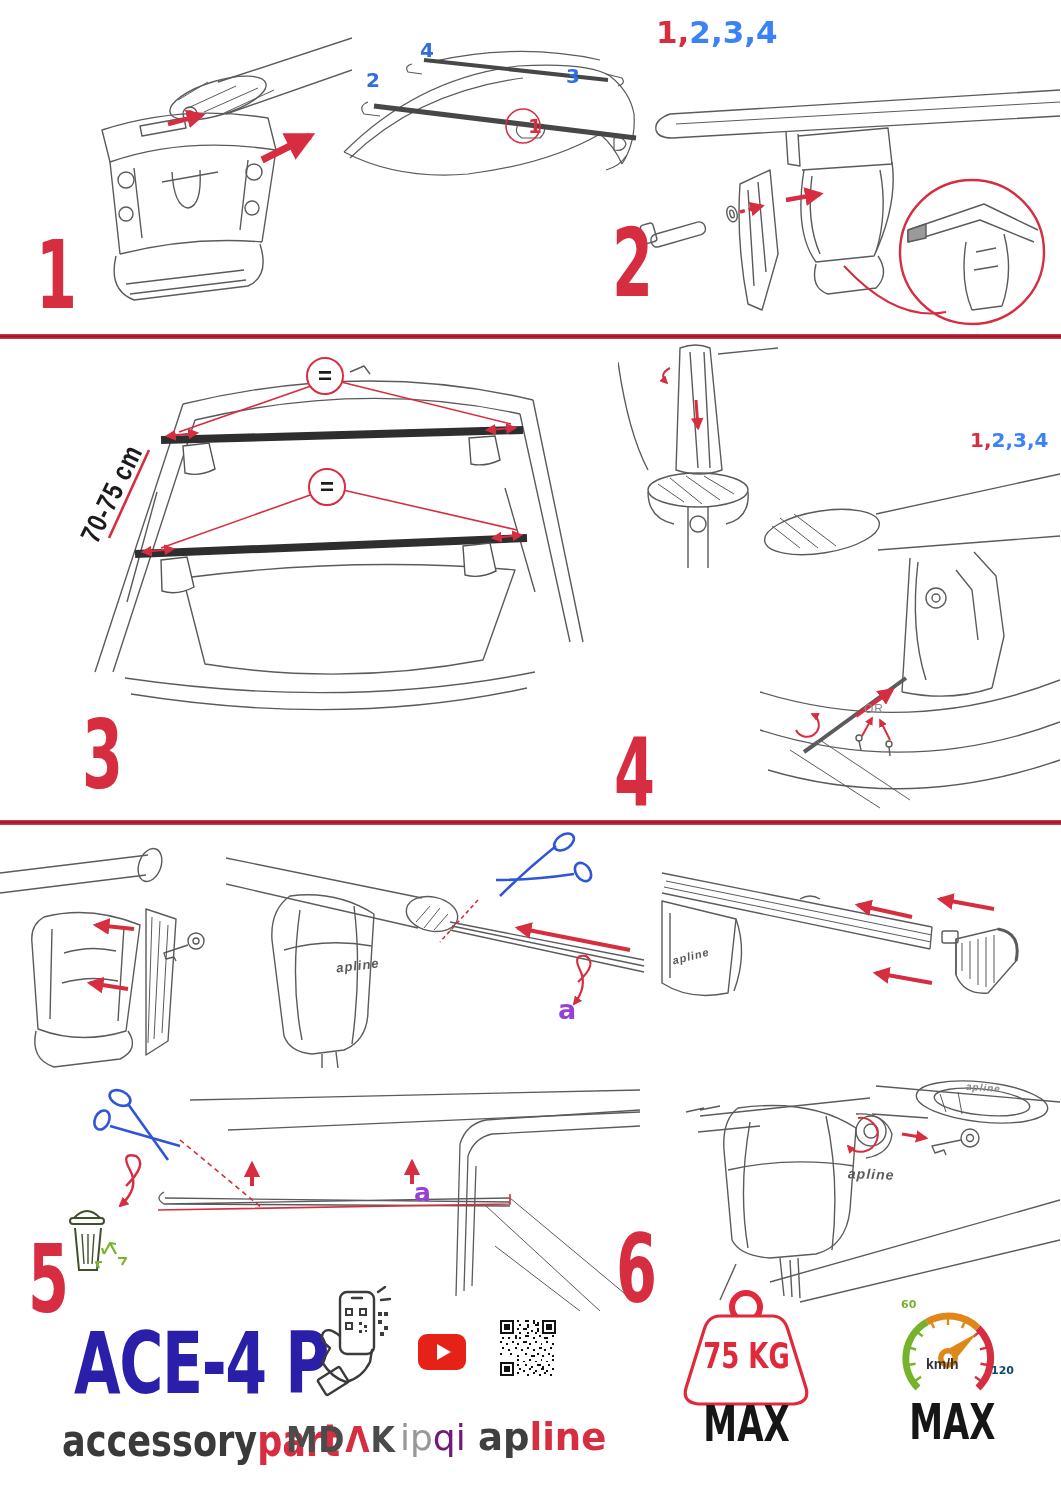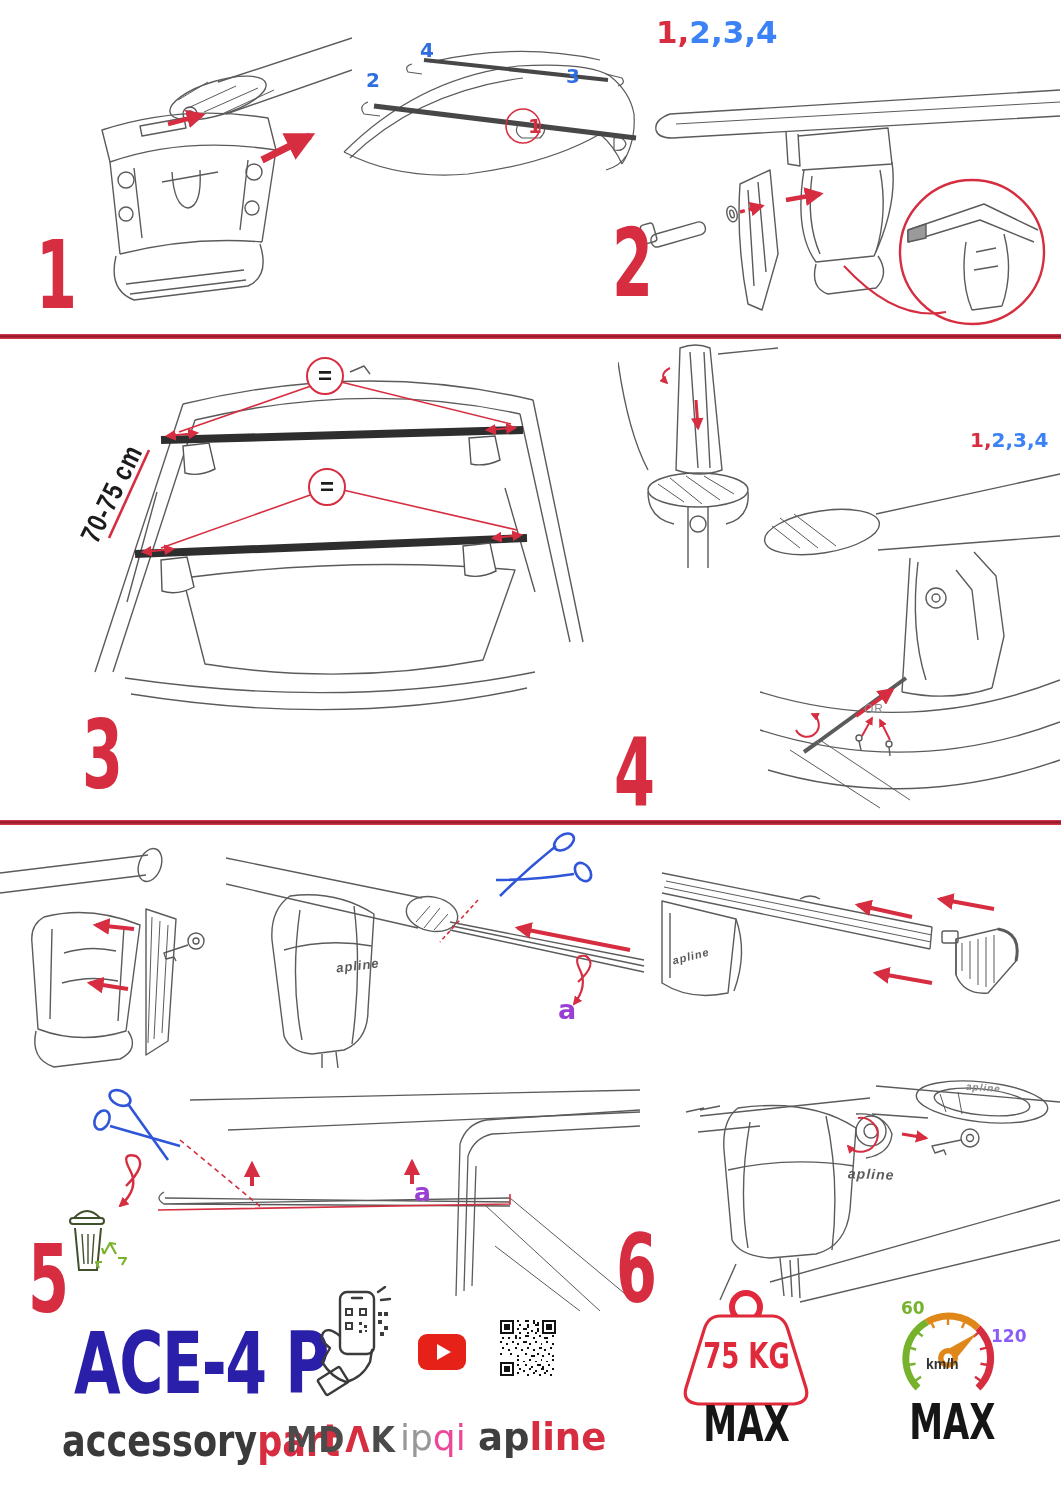--- a/index.html
+++ b/index.html
@@ -27,21 +27,21 @@
   .footlogo{position:absolute;color:#5a5a5a;font-weight:bold;font-style:italic;letter-spacing:1px}
   .product{position:absolute;left:74px;top:1330px;color:#2a1fa8;font-weight:bold;font-size:86px;
            line-height:.78;letter-spacing:-2px;transform:scaleX(.7);transform-origin:left top;
            font-family:"DejaVu Sans",sans-serif}
   .brandrow{position:absolute;white-space:nowrap;font-family:"DejaVu Sans",sans-serif}
   .scaled{display:inline-block;transform-origin:left top}
   .maxlbl{position:absolute;text-align:center;color:#161616;font-weight:bold;font-size:50px;
           line-height:.8;font-family:"DejaVu Sans",sans-serif;transform:scaleX(.68);transform-origin:center top}
   .kg{position:absolute;text-align:center;color:#e02a3c;font-weight:bold;font-size:36px;line-height:.8;
       font-family:"DejaVu Sans",sans-serif;transform:scaleX(.72);transform-origin:center top}
-  .speedtick{position:absolute;font-weight:bold;font-size:17px;font-family:"DejaVu Sans",sans-serif}
+  .speedtick{position:absolute;font-weight:bold;font-size:11px;font-family:"DejaVu Sans",sans-serif}
   .kmh{position:absolute;font-size:14px;color:#333;font-weight:600}
 </style>
 </head>
 <body>
 
 <div class="page">
 
   <svg width="0" height="0" class="abs">
     <defs>
       <marker id="ar" viewBox="0 0 10 10" refX="8" refY="5" markerWidth="4.2" markerHeight="4.2" orient="auto-start-reverse">
@@ -421,21 +421,21 @@
                M10 25h1v1h-1z M12 26h1v1h-1z M15 25h1v1h-1z M18 26h1v1h-1z M21 25h2v1h-2z M24 26h1v1h-1z M27 25h1v1h-1z
                M9 27h1v1H9z M14 28h1v1h-1z M17 27h1v1h-1z M20 28h1v1h-1z M23 27h1v1h-1z M26 28h1v1h-1z"></path>
     </g>
   </svg>
 
   <div class="brandrow" style="left:286px;top:1420px;font-size:35px;font-weight:bold;color:#4b4b4b;letter-spacing:1px">
     <span class="scaled" style="transform:scaleX(.9)"><span>MD</span><span style="color:#d62e40">Λ</span><span>K</span></span>
   </div>
 
   <div class="brandrow" style="left:400px;top:1417px;font-size:36px;color:#98989a">
-    <span>ip</span><span style="color:#ec4899">qi</span>
+    <span>ip</span><span style="color:#701a75">qi</span>
   </div>
 
   <div class="brandrow" style="left:478px;top:1416px;font-size:37px;font-weight:bold;color:#3f3f3f">
     <span>ap</span><span style="color:#d62e40">line</span>
   </div>
 
   <svg class="abs" style="left:674px;top:1288px" width="145" height="125" viewBox="0 0 145 125">
     <circle cx="72" cy="19" r="14" fill="none" stroke="#e02a3c" stroke-width="6"></circle>
     <path d="M46 28 Q34 28 30 42 L12 100 Q8 114 24 116 L120 116 Q136 114 132 100 L114 42 Q110 28 98 28 Z" fill="#fff" stroke="#e02a3c" stroke-width="3.2" stroke-linejoin="round"></path>
   </svg>
@@ -459,17 +459,17 @@
       <line x1="98.2" y1="37" x2="91.3" y2="42.8" stroke="#d62e40"></line>
       <line x1="106.6" y1="53.1" x2="97.9" y2="55.4" stroke="#d62e40"></line>
       <line x1="107.4" y1="71.3" x2="98.5" y2="69.7" stroke="#d62e40"></line>
       <line x1="100.4" y1="88.1" x2="93" y2="82.8" stroke="#d62e40"></line>
     </g>
     <path d="M59 59 L95 39 L69 71 Z" fill="#e0871a"></path>
     <circle cx="66" cy="64" r="10" fill="#e0871a"></circle>
     <circle cx="66" cy="64" r="4.5" fill="#fff"></circle>
   </svg>
   <div class="speedtick" style="left:901px;top:1298px;color:#76b22c">60</div>
-  <div class="speedtick" style="left:991px;top:1326px;color:#8b5cf6">120</div>
+  <div class="speedtick" style="left:991px;top:1364px;color:#0c4a6e">120</div>
   <div class="kmh" style="left:926px;top:1356px">km/h</div>
   <div class="maxlbl" style="left:890px;width:120px;top:1402px">MAX</div>
 
 </div>
 
 </body></html>

